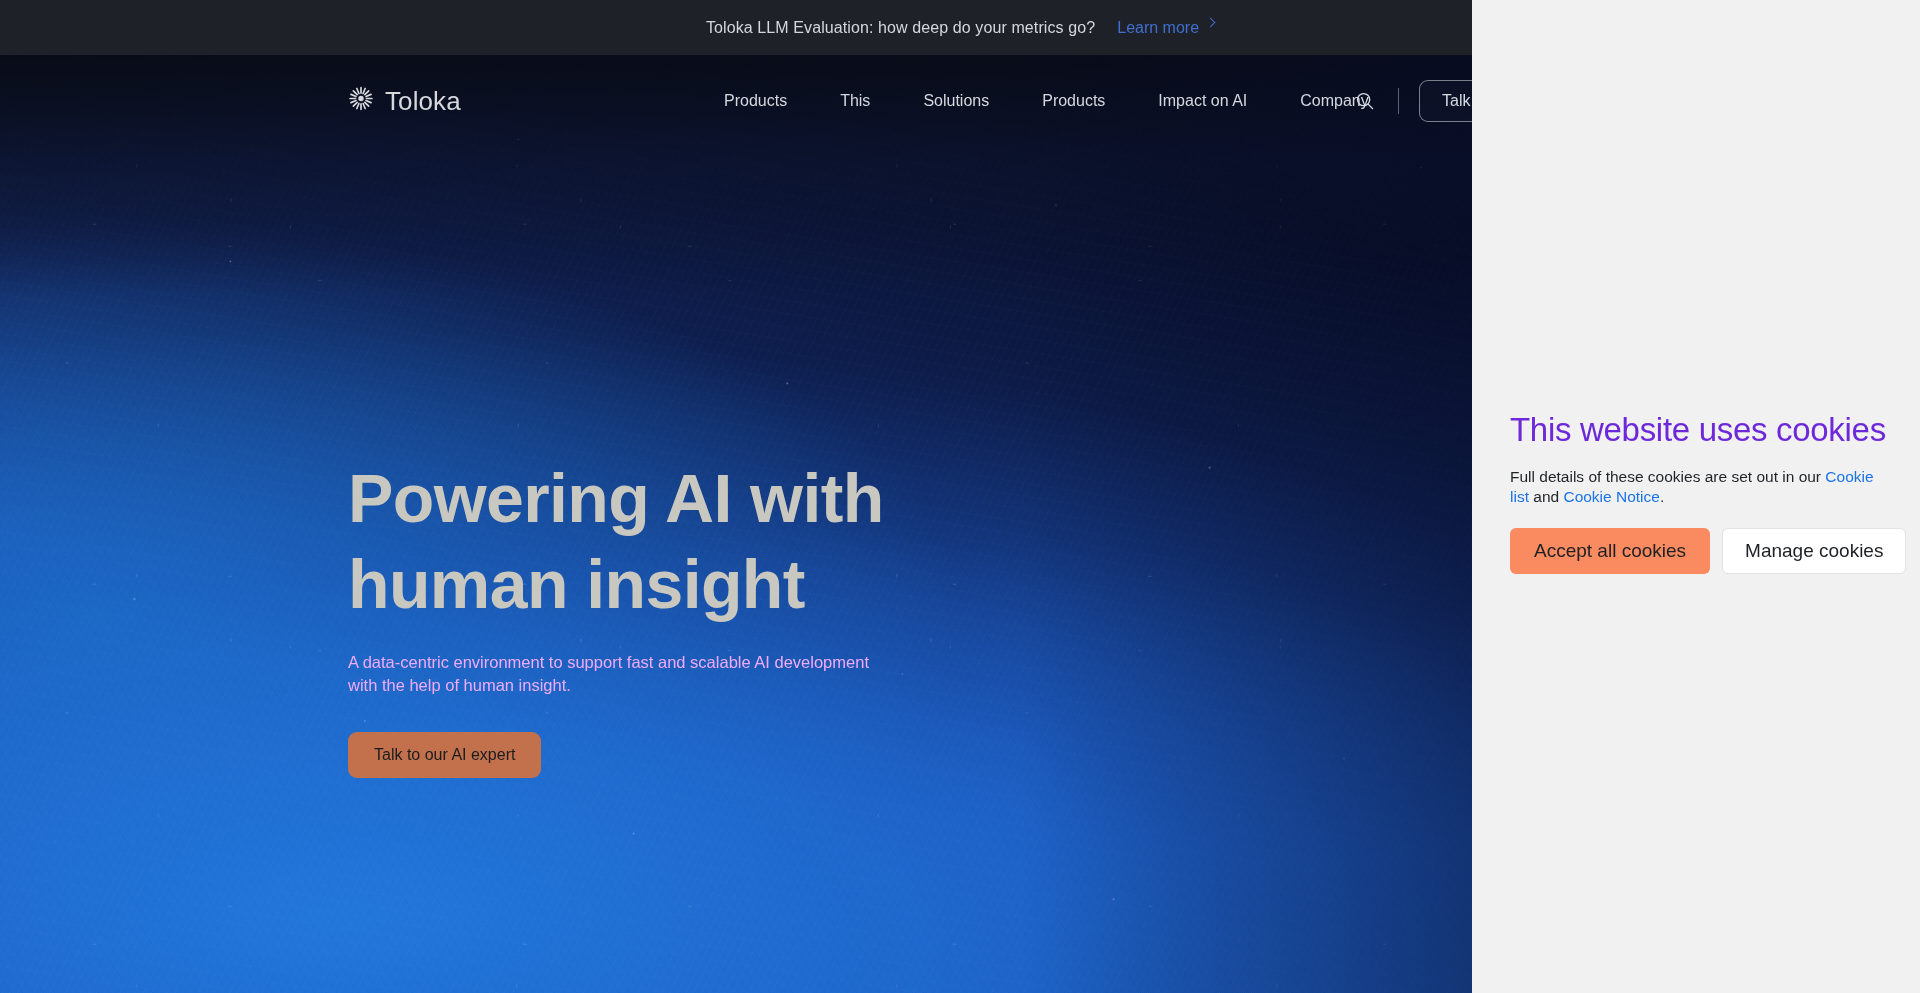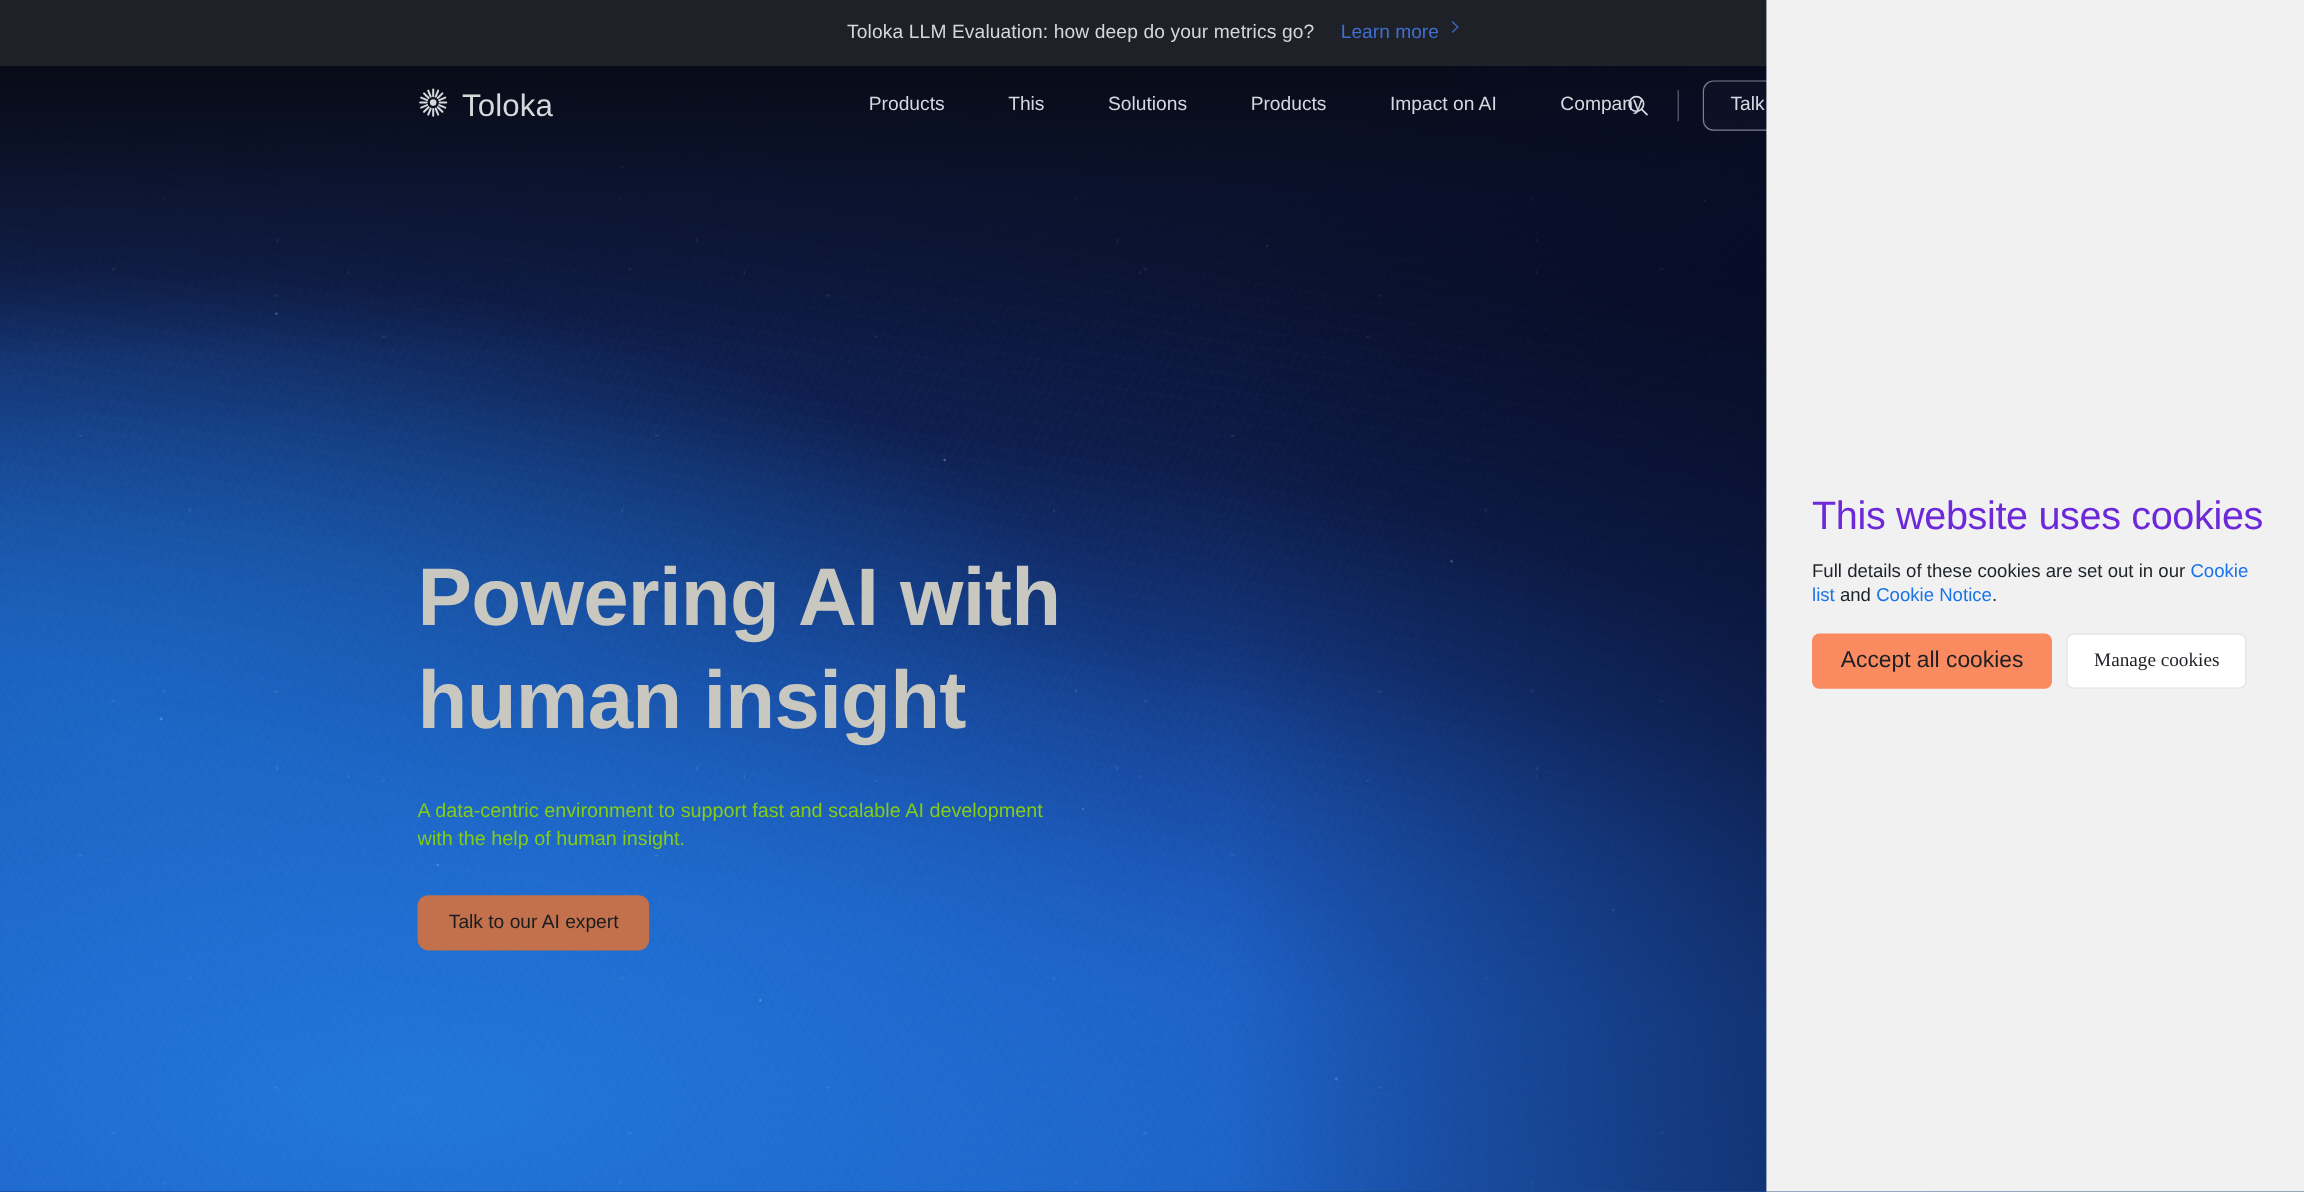--- a/index.html
+++ b/index.html
@@ -105,21 +105,21 @@
   #speck-c {
     opacity:.30;
     background-image:
       repeating-linear-gradient(117deg, rgba(255,255,255,.055) 0px, rgba(255,255,255,.055) 1px, rgba(0,0,0,0) 1px, rgba(0,0,0,0) 7px),
       repeating-linear-gradient(56deg,  rgba(0,0,0,.06) 0px,  rgba(0,0,0,.06) 1px,  rgba(0,0,0,0) 1px,  rgba(0,0,0,0) 9px),
       repeating-linear-gradient(9deg,   rgba(140,190,245,.05) 0px, rgba(140,190,245,.05) 2px, rgba(0,0,0,0) 2px, rgba(0,0,0,0) 13px);
   }
 
   
   #site-header {
-    position:absolute; top:55px; left:0;
+    position:absolute; top:68px; left:0;
     width:1920px; height:65px;
     display:flex; align-items:center;
     z-index:6;
   }
   #brand {
     position:absolute; left:348px; top:50%; transform:translateY(-50%);
     display:flex; align-items:center; gap:11px;
     text-decoration:none;
   }
   #brand-wordmark {
@@ -154,23 +154,23 @@
   
   #hero-content {
     position:absolute; left:348px; top:455px;
     width:720px; z-index:4;
   }
   #hero-title {
     font-size:68px; line-height:86px; font-weight:700;
     color:#c9c8c0; letter-spacing:-.6px;
   }
   #hero-subtitle {
-    margin-top:38px;
+    margin-top:24px;
     font-size:16.5px; line-height:22.5px;
-    color:#84cc16; max-width:535px;
+    color:#f0abfc; max-width:535px;
   }
   #hero-cta {
     margin-top:36px;
     display:inline-flex; align-items:center; justify-content:center;
     height:46px; padding:0 26px;
     background:#c2714c; border:none; border-radius:9px;
     color:#1b1c1f; font-size:16px; cursor:pointer;
     font-family:"Liberation Sans", sans-serif;
   }
 
@@ -200,22 +200,22 @@
   }
   #accept-all-cookies {
     height:46px; padding:0 24px;
     background:#fa8a5f; border:none; border-radius:6px;
     color:#1d2024; font-size:19px; cursor:pointer; white-space:nowrap;
     font-family:"Liberation Sans", sans-serif;
   }
   #manage-cookies {
     height:46px; padding:0 22px;
     background:#ffffff; border:1px solid #e3e3e3; border-radius:6px;
-    color:#1d2024; font-size:16px; cursor:pointer; white-space:nowrap;
-    font-family:Liberation Serif, serif;
+    color:#1d2024; font-size:19px; cursor:pointer; white-space:nowrap;
+    font-family:Liberation Sans, sans-serif;
   }
 </style>
 </head>
 <body>
 
 <div id="page">
 
   <div id="hero">
     <div class="speck" id="speck-a"></div>
     <div class="speck" id="speck-b"></div>

